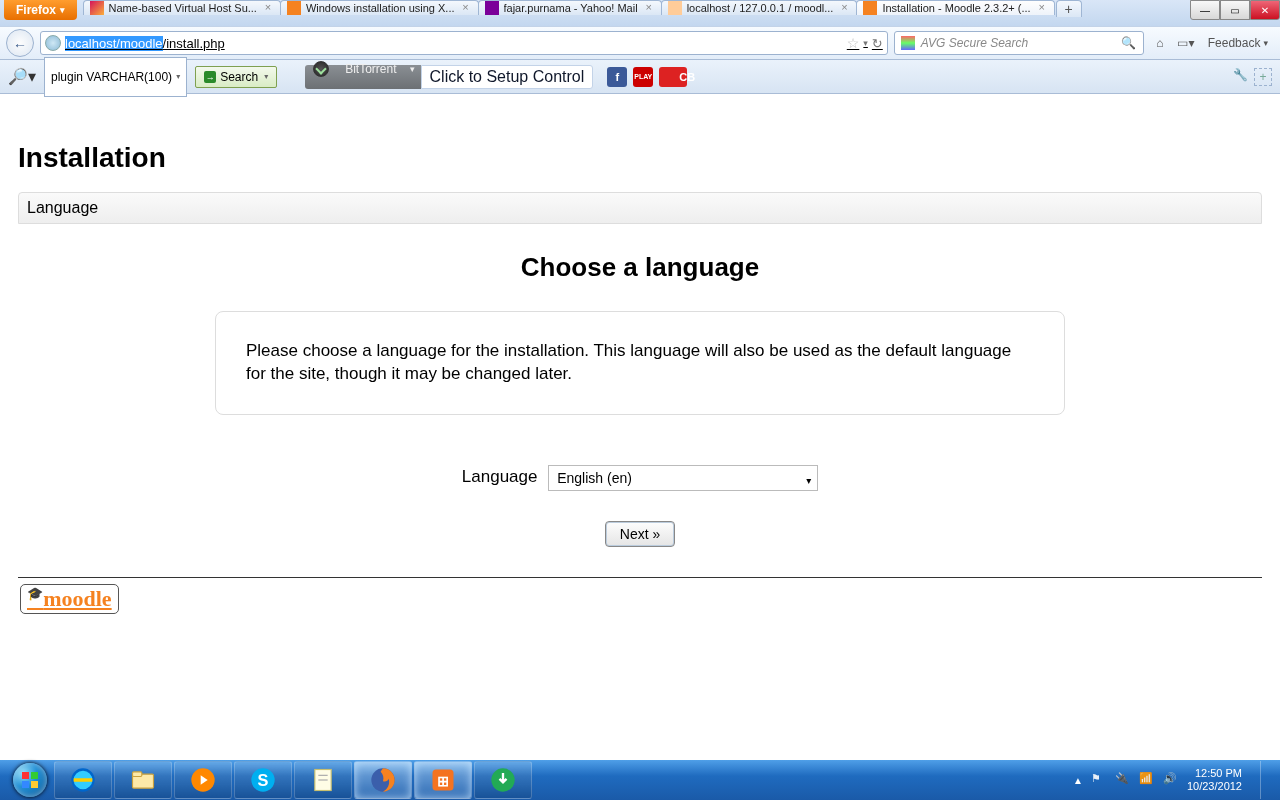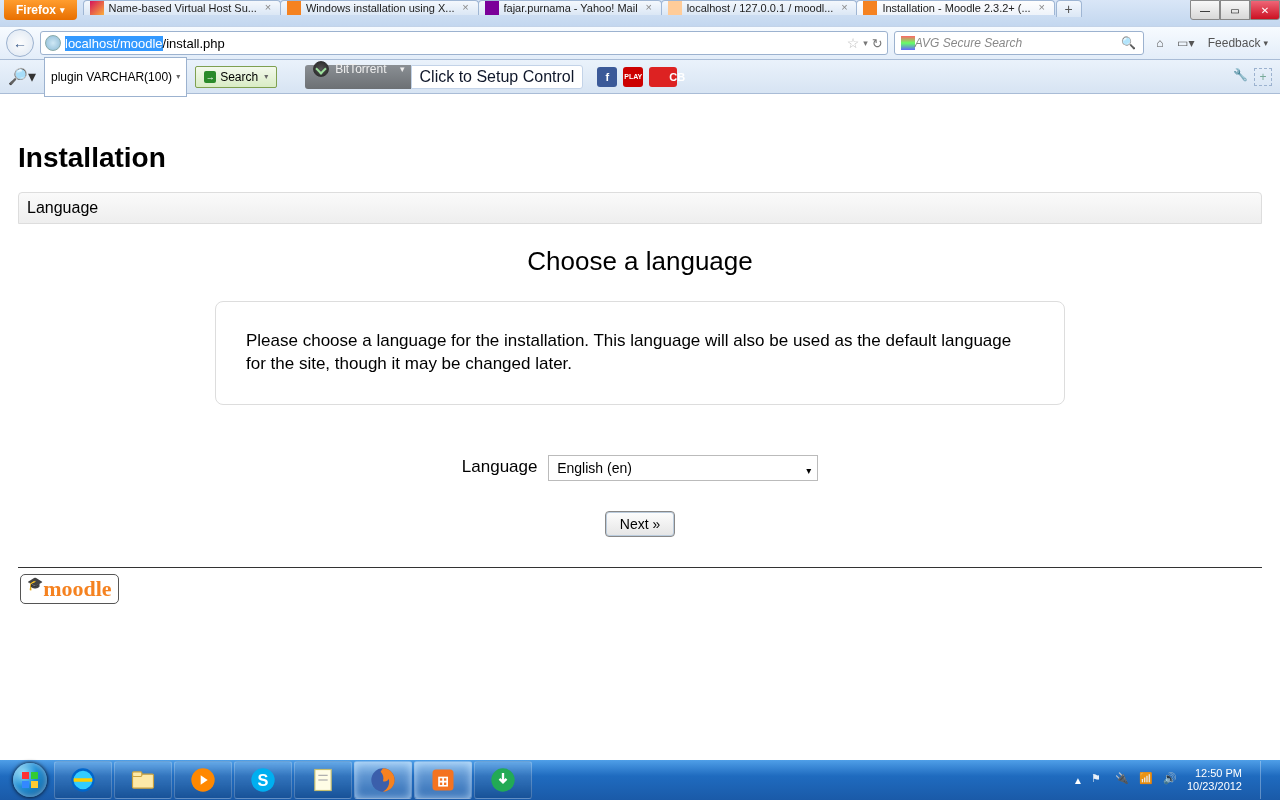--- a/index.html
+++ b/index.html
@@ -18,65 +18,65 @@
 .tab { display: flex; align-items: center; gap: 5px; padding: 0 6px; border: 1px solid #9fb6d4; border-bottom: none; background: linear-gradient(#f4f8fd,#dbe7f5); margin-right: -1px; min-width: 0; max-width: 205px; border-radius: 4px 4px 0 0; font-size: 11px; color: #222; }
 .tab.active { background: linear-gradient(#fefefe,#eef3fa); }
 .tab .favicon { width: 14px; height: 14px; flex-shrink: 0; }
 .tab .title { white-space: nowrap; overflow: hidden; text-overflow: ellipsis; flex: 1; }
 .tab .tab-close { width: 12px; height: 12px; color: #888; font-size: 11px; line-height: 11px; text-align: center; flex-shrink: 0; }
 .newtab { width: 26px; display: flex; align-items: center; justify-content: center; border: 1px solid #9fb6d4; border-bottom:none; background: linear-gradient(#f4f8fd,#dbe7f5); border-radius: 4px 4px 0 0; margin-left:2px; font-size: 14px; color:#555;}
 
 
 .navrow { height: 34px; background: linear-gradient(#f7fbff,#e3edf9); border-top: 1px solid #c3d3e8; border-bottom: 1px solid #a9bcd6; display: flex; align-items: center; padding: 0 6px; gap: 6px; }
 .nav-back { width: 28px; height: 28px; border-radius: 14px; background: radial-gradient(#fdfdfd,#dce6f2); border: 1px solid #9cb2cf; display:flex; align-items:center; justify-content:center; font-size:14px; color:#3a5b8a;}
-.urlbox { flex: 1; height: 24px; border: 1px solid #9cb2cf; border-radius: 3px; background: #fff; display: flex; align-items: center; padding: 0 4px; gap:4px; }
+.urlbox { flex: 1; height: 24px; border: 1px solid #9cb2cf; border-radius: 3px; background: #fff; display: flex; align-items: center; padding: 0 4px; gap:4px;text-decoration:underline; }
 .urlbox .globe { width:16px; height:16px; border-radius:50%; border:1px solid #8aa; background: radial-gradient(#cfe8f5,#8bbad6); }
 .urlbox .urltext { flex:1; font-size: 13px; }
 .urltext .sel { background:#3399ff; color:#fff; }
 .urlbox .star { color:#bbb; font-size:14px;}
 .urlbox .drop { color:#777; font-size:9px;}
 .urlbox .reload { color:#777; font-size:13px;}
-.searchbox { width: 250px; height:24px; border:1px solid #9cb2cf; border-radius:3px; background:#fff; display:flex; align-items:center; padding:0 6px; color:#888; font-style:italic; font-size:12px;}
+.searchbox { width: 250px; height:24px; border:1px solid #9cb2cf; border-radius:3px; background:#fff; display:flex; align-items:center; padding:0 6px; gap:6px; color:#888; font-style:italic; font-size:12px;}
 .searchbox .mag { color:#555; font-style:normal;}
 .nav-icon { width:20px; height:20px; display:flex; align-items:center; justify-content:center; color:#555;}
 .feedback { color:#555; font-size:12px; display:flex; align-items:center; gap:3px; padding:0 6px;text-align:right;}
 
 
 .toolrow { height: 34px; background: linear-gradient(#eaf2fb,#d7e4f3); border-bottom:1px solid #a9bcd6; display:flex; align-items:center; padding:0 8px; gap:8px;}
 .tool-search-icon { font-size:16px; color:#333; }
 .plugin-box { height:40px; border:1px solid #9cb2cf; background:#fff; padding:0 6px; display:flex; align-items:center; font-size:12px;}
 .plugin-box::after{content:"▾"; font-size:8px; margin-left:4px; color:#666;}
 .search-btn { height:22px; border:1px solid #7fa050; background:linear-gradient(#f3f9ec,#d9ecc5); padding:0 8px; display:flex; align-items:center; gap:4px; font-size:12px; border-radius:2px;}
 .search-btn .arrow{ width:12px;height:12px; background:#2a8a2a; color:#fff; font-size:9px; display:flex;align-items:center;justify-content:center; border-radius:2px;}
 .search-btn::after{content:"▾"; font-size:8px; margin-left:2px; color:#666;}
 .bt-box { display:flex; align-items:center; height:24px; margin-left:20px;}
-.bt-label{ background:linear-gradient(#8a8f94,#6c7074); color:#eee; padding:0 24px 16px 8px; height:24px; display:flex; align-items:center; gap:6px; font-size:12px; border-radius:3px 0 0 3px; position:relative;}
+.bt-label{ background:linear-gradient(#8a8f94,#6c7074); color:#eee; padding:0 24px 16px 8px; height:24px; display:flex; align-items:center; gap:16px; font-size:12px; border-radius:3px 0 0 3px; position:relative;}
 .bt-label::after{content:"▾"; position:absolute; right:6px; font-size:9px;}
 .bt-logo{ width:16px;height:16px; border-radius:50%; background:radial-gradient(#555,#222); border:1px solid #333; position:relative;}
 .bt-logo::after{content:""; position:absolute; width:6px;height:6px; border:2px solid #9de09d; border-top:none; border-right:none; transform:rotate(-45deg); left:3px; top:3px;}
 .setup-ctrl { flex:1; height:24px; border:1px solid #c3d3e8; background:#fff; display:flex; align-items:center; padding:0 8px; color:#0f172a; font-size:16px; max-width:300px; border-radius:0 3px 3px 0;}
 .social-icons{display:flex; gap:6px; margin-left:6px;}
 .sicon{width:20px;height:20px; border-radius:3px; display:flex;align-items:center;justify-content:center; color:#fff; font-weight:bold; font-size:11px;}
 .fb{background:#3b5998;} .pv{background:#c00;} .cb{background:#d22;padding-left:28px;}
 .tool-right{margin-left:auto; display:flex; gap:6px;}
 .wrench{color:#777;}
 .plus-box{width:18px;height:18px; border:1px dashed #9cb2cf; display:flex;align-items:center;justify-content:center; color:#7a9;}
 
 
 .content { padding: 18px 18px 0 18px; }
 h1.inst { font-family: Arial; font-size: 28px; font-weight: bold; margin: 30px 0 18px 0; }
 .lang-header { border:1px solid #ddd; background:linear-gradient(#fafafa,#eee); padding:6px 8px; font-size:16px; border-radius:4px 4px 0 0;}
-h2.choose { text-align:center; font-family: Arial; font-size:26px; font-weight:normal; margin:22px 0;}
+h2.choose { text-align:center; font-family: Arial; font-size:26px; font-weight:bold; margin:28px 0;}
 .infobox { width: 850px; margin: 24px auto 0; border:1px solid #ddd; border-radius:8px; padding: 28px 30px; font-size:17px; line-height:1.35; font-family: Arial;}
 .lang-row { text-align:center; margin-top:50px; font-size:17px; font-family:Arial;}
 .lang-select { display:inline-block; border:1px solid #bbb; padding:4px 28px 4px 8px; min-width:270px; text-align:left; position:relative; font-size:14px; vertical-align:middle; margin-left:6px;}
 .lang-select::after{content:"▾"; position:absolute; right:6px; bottom:4px; font-size:10px;}
 .next-btn { display:block; margin:30px auto 0; padding:4px 14px; border:1px solid #888; background:linear-gradient(#fdfdfd,#e5e5e5); border-radius:4px; font-size:14px; box-shadow:0 0 0 1px #bcd inset;}
 hr.sep { margin-top: 30px; border:none; border-top:1px solid #333;}
-.moodle-logo { display:inline-block; margin:6px 0 0 2px; border:1px solid #555; border-radius:5px; padding:1px 6px; font-family: Georgia, serif; font-size:22px; color:#f58220; font-weight:bold; position:relative;}
+.moodle-logo { display:inline-block; margin:6px 0 0 2px; border:1px solid #555; border-radius:5px; padding:1px 6px; font-family: Georgia, serif; font-size:22px; color:#f58220; font-weight:bold; position:relative;text-decoration:underline;}
 .moodle-logo .cap{color:#333; font-size:13px; position:relative; top:-8px;}
 
 
 .taskbar { position:absolute; bottom:0; left:0; right:0; height:40px; background:linear-gradient(#4f9fe8,#1f6bbf 40%,#1a5aa8); display:flex; align-items:center; padding:0 8px; gap:2px;}
 .start-orb{width:44px;height:38px; display:flex;align-items:center;justify-content:center;}
 .orb{width:34px;height:34px;border-radius:50%; background:radial-gradient(circle at 30% 30%, #9be1f9, #1f8fd6 40%, #0b4f8a); box-shadow:0 0 6px rgba(255,255,255,.5) inset, 0 0 4px #000; position:relative;}
 .orb::before{content:""; position:absolute; width:16px;height:16px; left:9px; top:9px; background:
   linear-gradient(#f33,#f33) 0 0/7px 7px no-repeat,
   linear-gradient(#3c3,#3c3) 9px 0/7px 7px no-repeat,
   linear-gradient(#38f,#38f) 0 9px/7px 7px no-repeat,

